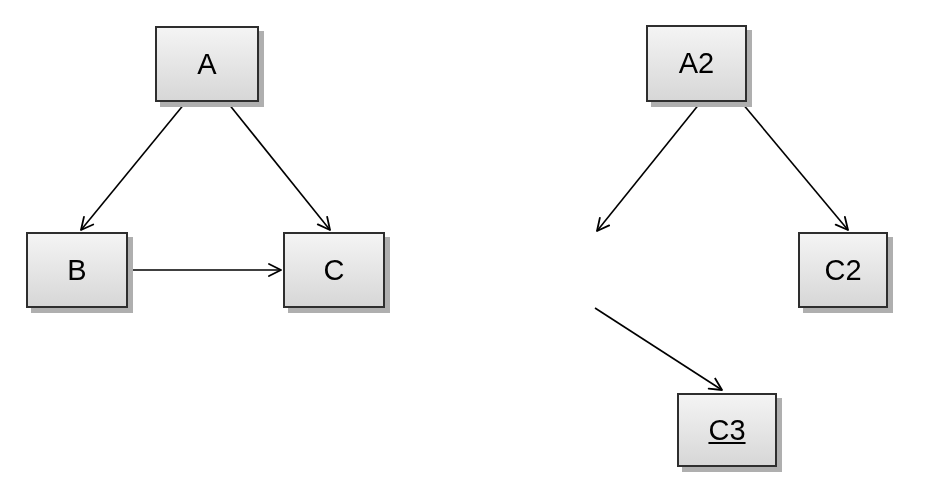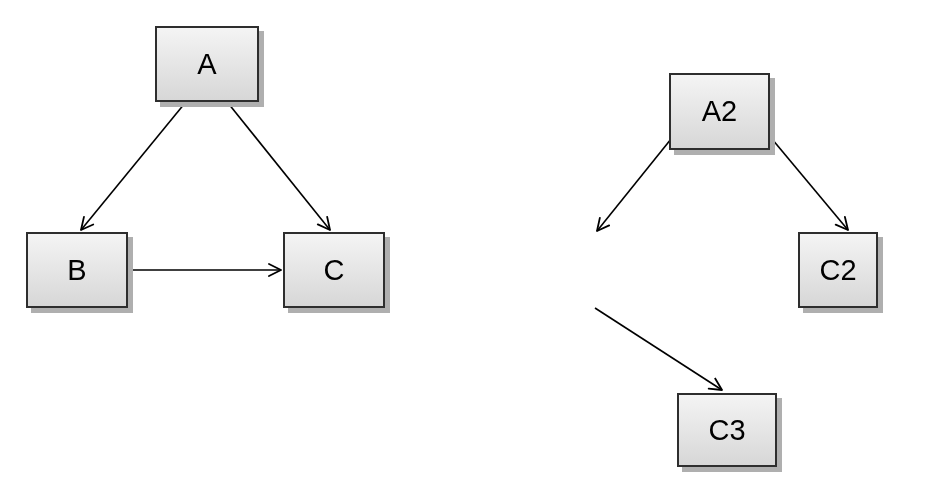--- a/index.html
+++ b/index.html
@@ -64,22 +64,22 @@
 
 <div class="node" style="left: 155px; top: 26px; width: 104px; height: 76px;">
       <span>A</span>
     </div>
     <div class="node" style="left: 26px; top: 232px; width: 102px; height: 76px;">
       <span>B</span>
     </div>
     <div class="node" style="left: 283px; top: 232px; width: 102px; height: 76px;">
       <span>C</span>
     </div>
-    <div class="node" style="left: 669px; top: 25px; width: 101px; height: 77px; margin-top: 48px;">
+    <div class="node" style="left: 646px; top: 25px; width: 101px; height: 77px;">
       <span>A2</span>
     </div>
-    <div class="node" style="left: 798px; top: 232px; width: 80px; height: 76px;">
+    <div class="node" style="left: 798px; top: 232px; width: 90px; height: 76px;">
       <span>C2</span>
     </div>
-    <div class="node" style="left: 677px; top: 393px; width: 100px; height: 74px;">
+    <div class="node" style="left: 677px; top: 393px; width: 100px; height: 74px; text-decoration: underline;">
       <span>C3</span>
     </div>
   </div>
 
 </body></html>

